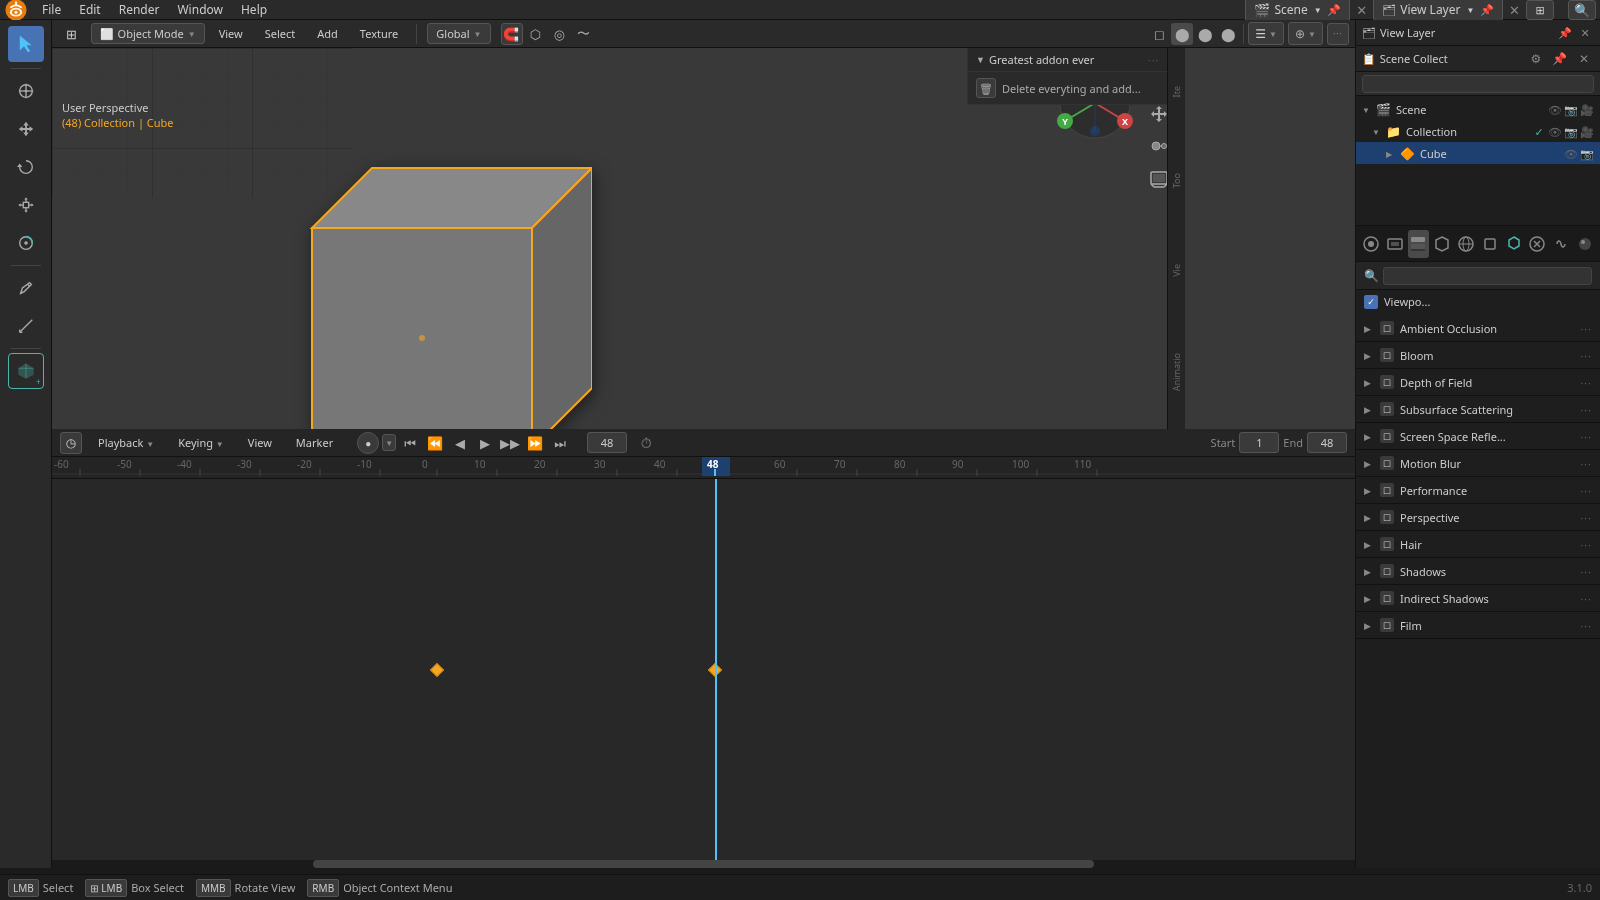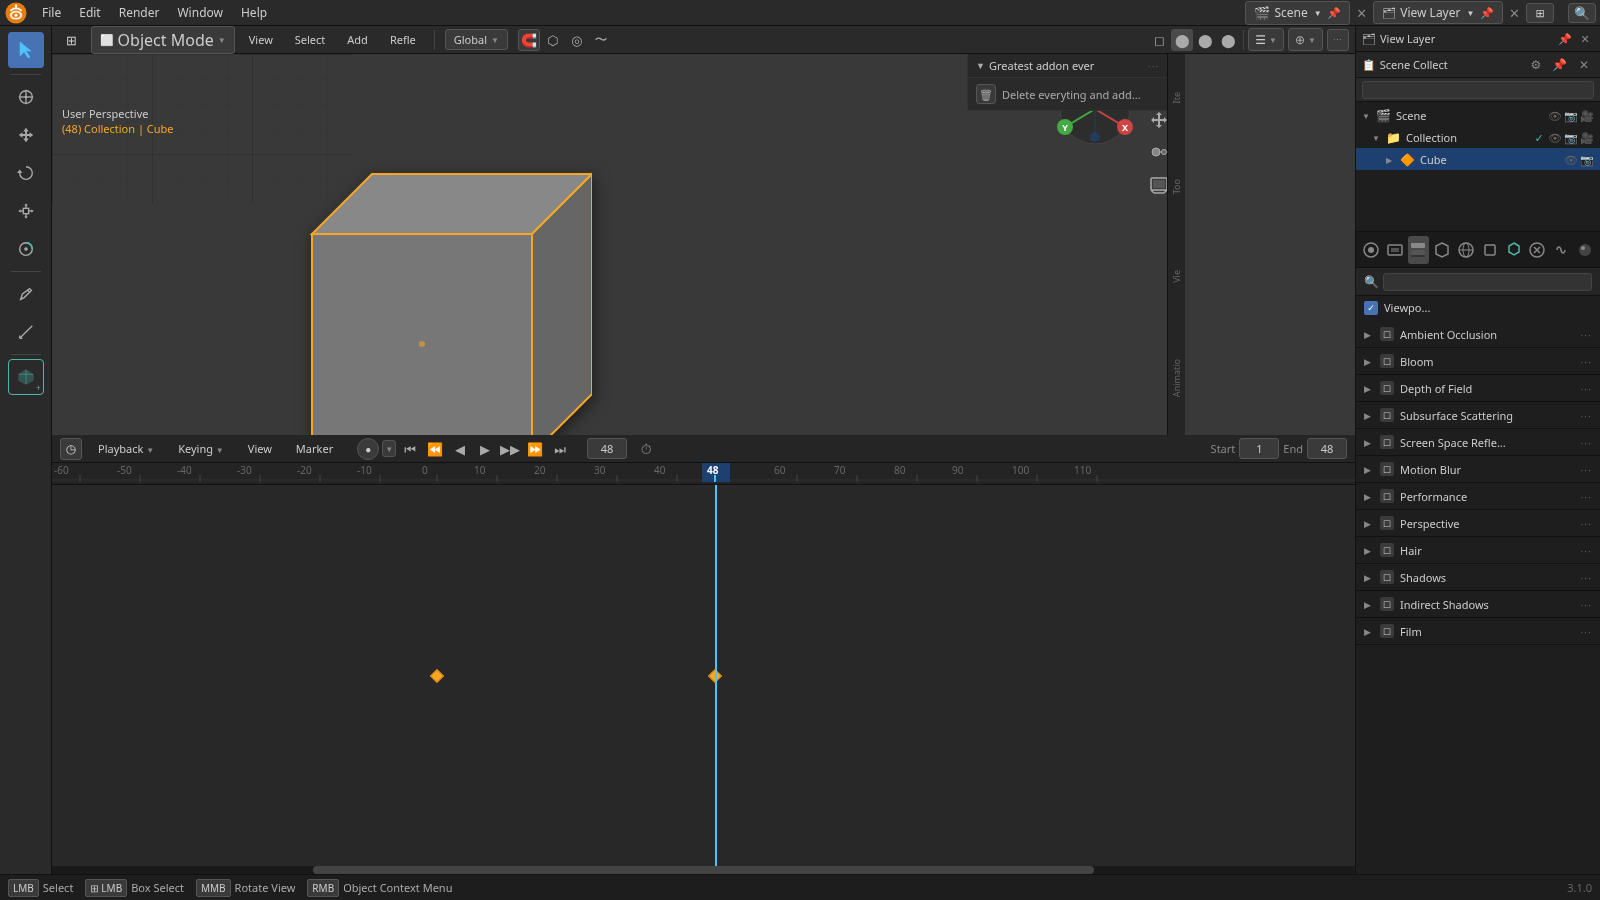--- a/index.html
+++ b/index.html
@@ -9,21 +9,21 @@
       background: #1a1a1a;
       font-family: 'Segoe UI', system-ui, sans-serif;
       font-size: 12px;
       color: #ccc;
       overflow: hidden;
       user-select: none;
     }
 
     
     #top-menubar {
-      height: 26px;
+      height: 20px;
       background: #2a2a2a;
       display: flex;
       align-items: center;
       border-bottom: 1px solid #111;
       padding: 0 4px;
       gap: 2px;
     }
     .blender-logo {
       width: 24px; height: 24px;
       display: flex; align-items: center; justify-content: center;
@@ -675,27 +675,27 @@
 
   <div style="flex:1; display:flex; flex-direction:column; overflow:hidden;">
 
     <div id="viewport-header">
       <div class="header-btn">
         <span style="font-size:13px;">⊞</span>
       </div>
 
       <div style="background:#3a3a3a; border:1px solid #555; border-radius:3px; padding:2px 8px; display:flex; align-items:center; gap:4px; cursor:pointer;">
         <span style="font-size:11px; color:#aaa;">⬜</span>
-        <span style="font-size:16px; color:#ccc;">Object Mode</span>
+        <span style="font-size:11px; color:#ccc;">Object Mode</span>
         <span style="font-size:8px; color:#888;">▼</span>
       </div>
       <div class="header-btn">View</div>
       <div class="header-btn">Select</div>
       <div class="header-btn">Add</div>
-      <div class="header-btn">Refle</div>
+      <div class="header-btn">Texture</div>
 
       <div style="width:1px; height:20px; background:#444; margin:0 4px;"></div>
 
       <div style="background:#3a3a3a; border:1px solid #555; border-radius:3px; padding:2px 8px; display:flex; align-items:center; gap:4px; cursor:pointer;">
         <span style="font-size:11px; color:#ccc;">Global</span>
         <span style="font-size:8px; color:#888;">▼</span>
       </div>
 
       <div style="display:flex; align-items:center; gap:2px; margin-left:4px;">
         <div class="hdr-icon" style="background:#3a3a3a; border:1px solid #555;">🧲</div>

